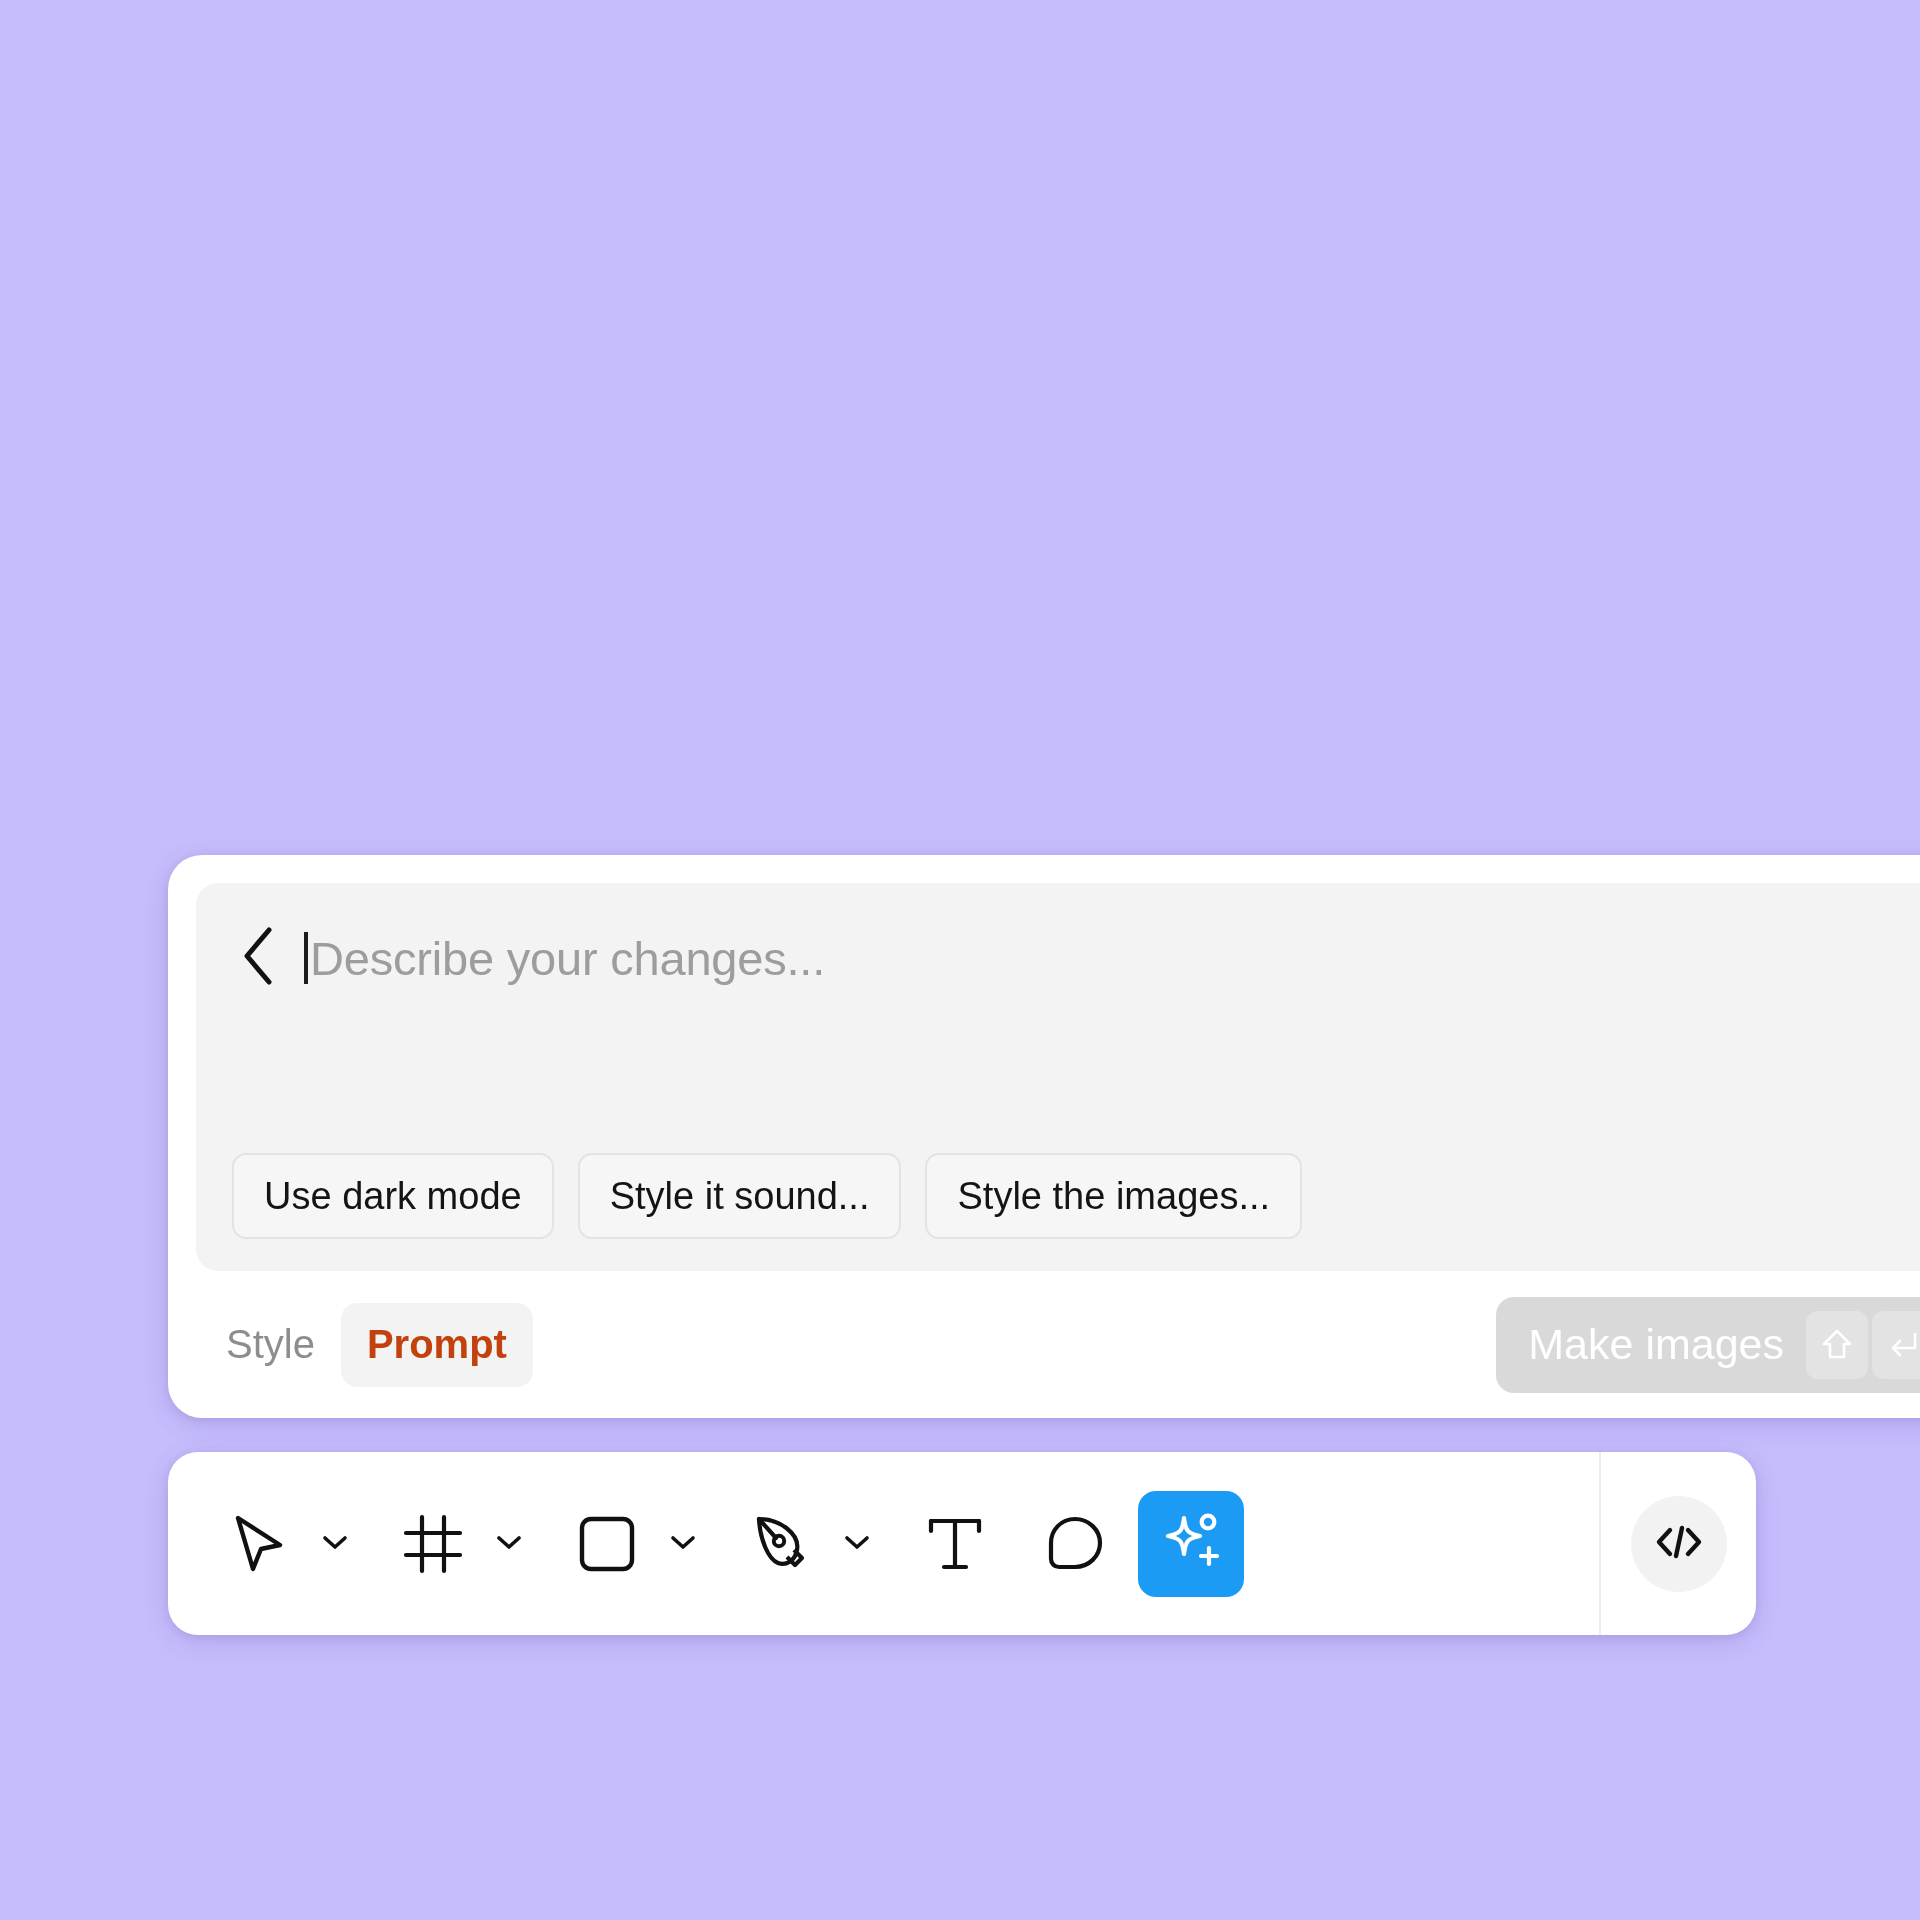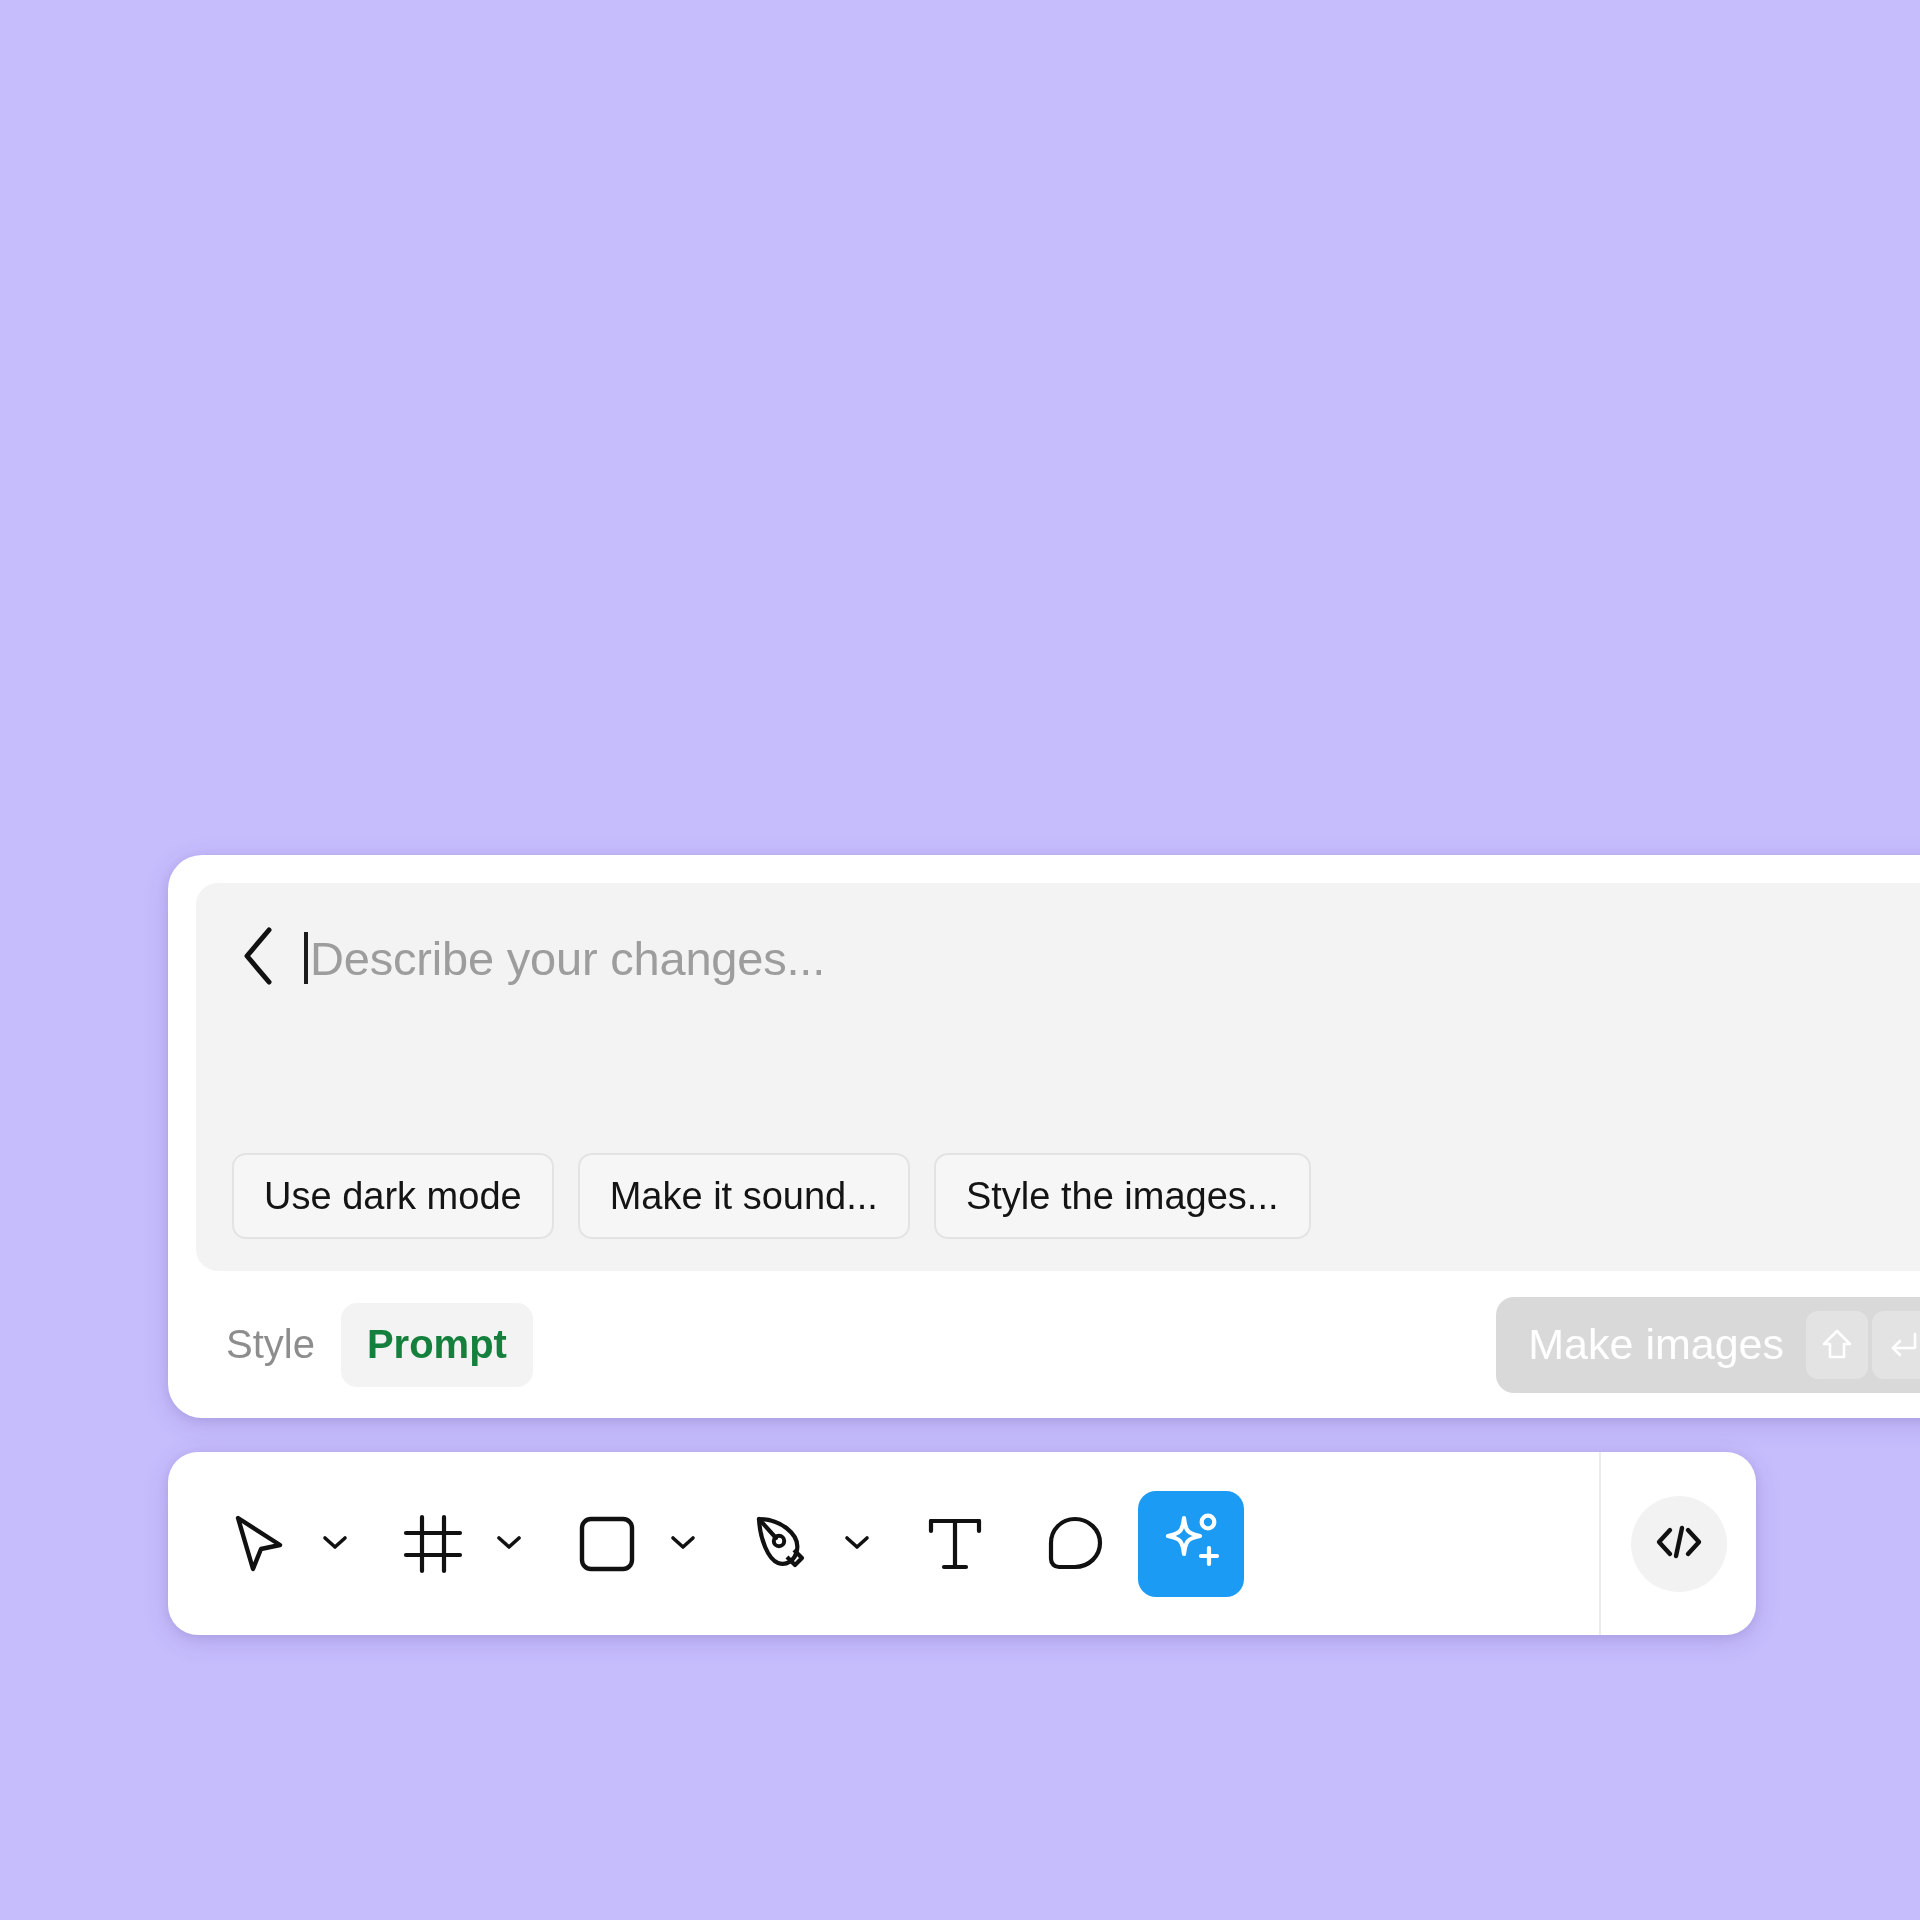--- a/index.html
+++ b/index.html
@@ -137,21 +137,21 @@
     padding: 0 26px;
     border-radius: 16px;
     font-size: 40px;
     cursor: pointer;
     border: none;
     background: transparent;
     font-family: "Liberation Sans", sans-serif;
   }
 
   .mode-tab.inactive { color: #8d8d8d; font-weight: 400; }
-  .mode-tab.active   { color: #15803d; font-weight: 700; background: #f3f3f3; text-align: right; }
+  .mode-tab.active   { color: #c2410c; font-weight: 700; background: #f3f3f3; text-align: right; }
 
   #footer-spacer { flex: 1 1 auto; }
 
   #make-changes-button {
     height: 96px;
     background: #d9d9d9;
     border-radius: 18px;
     display: flex;
     align-items: center;
     padding: 0 16px 0 32px;
@@ -300,21 +300,21 @@
 
       <div id="prompt-text-area">
         <div id="caret"></div>
         <div id="prompt-placeholder">Describe your changes...</div>
       </div>
 
     </div>
 
     <div id="suggestion-chips">
       <button class="chip">Use dark mode</button>
-      <button class="chip">Make it sound...</button>
+      <button class="chip">Style it sound...</button>
       <button class="chip">Style the images...</button>
     </div>
 
   </div>
 
   <div id="prompt-footer">
 
     <div class="mode-tabs">
       <button class="mode-tab inactive">Style</button>
       <button class="mode-tab active">Prompt</button>

